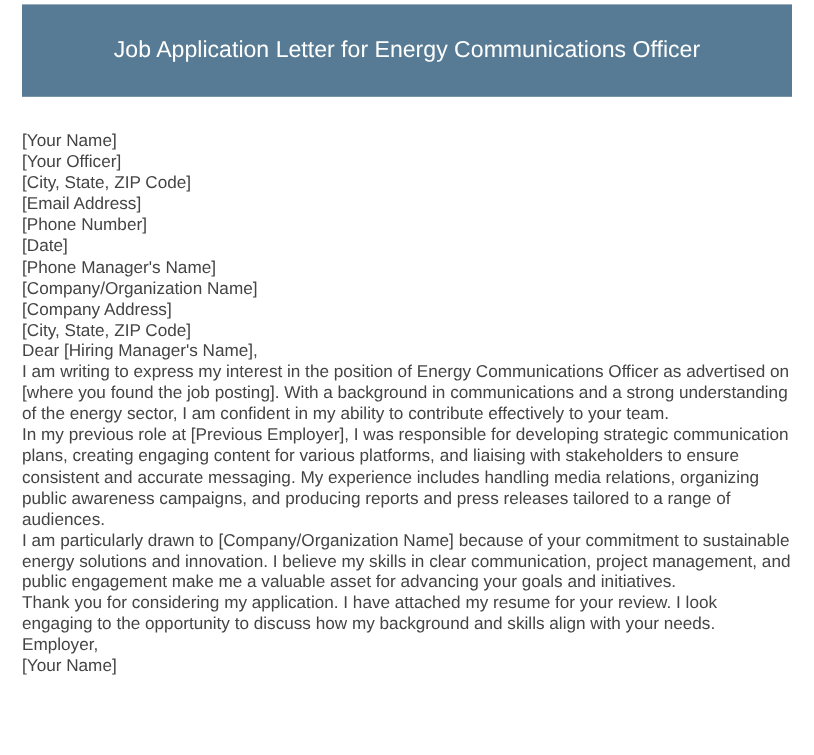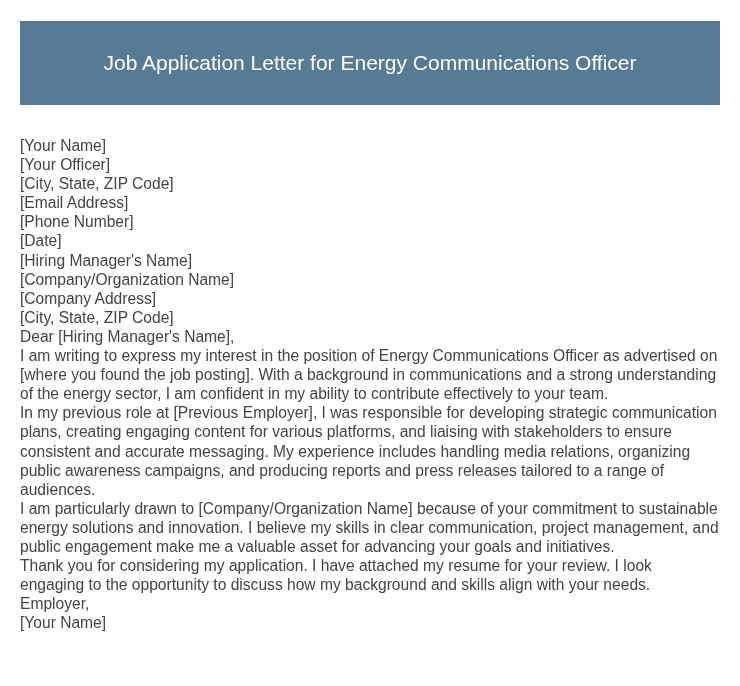--- a/index.html
+++ b/index.html
@@ -8,21 +8,21 @@
       background: #ffffff;
     }
     body {
       width: 740px;
       height: 686px;
       overflow: hidden;
       font-family: "Liberation Sans", "DejaVu Sans", sans-serif;
     }
     .page {
       position: relative;
-      padding: 21px 20px 0 20px;
+      padding: 4px 20px 0 20px;
     }
     .header {
       width: 700px;
       height: 84px;
       background: #577b94;
       display: flex;
       align-items: center;
       justify-content: center;
     }
     .header h1 {
@@ -51,21 +51,21 @@
     <h1>Job Application Letter for Energy Communications Officer</h1>
   </div>
 
   <div class="letter">
     <p>[Your Name]</p>
     <p>[Your Officer]</p>
     <p>[City, State, ZIP Code]</p>
     <p>[Email Address]</p>
     <p>[Phone Number]</p>
     <p>[Date]</p>
-    <p>[Hiring Manager's Name]</p>
+    <p>[Phone Manager's Name]</p>
     <p>[Company/Organization Name]</p>
     <p>[Company Address]</p>
     <p>[City, State, ZIP Code]</p>
     <p>Dear [Hiring Manager's Name],</p>
     <p>I am writing to express my interest in the position of Energy Communications Officer as advertised on [where you found the job posting]. With a background in communications and a strong understanding of the energy sector, I am confident in my ability to contribute effectively to your team.</p>
     <p>In my previous role at [Previous Employer], I was responsible for developing strategic communication plans, creating engaging content for various platforms, and liaising with stakeholders to ensure consistent and accurate messaging. My experience includes handling media relations, organizing public awareness campaigns, and producing reports and press releases tailored to a range of audiences.</p>
     <p>I am particularly drawn to [Company/Organization Name] because of your commitment to sustainable energy solutions and innovation. I believe my skills in clear communication, project management, and public engagement make me a valuable asset for advancing your goals and initiatives.</p>
     <p>Thank you for considering my application. I have attached my resume for your review. I look engaging to the opportunity to discuss how my background and skills align with your needs.</p>
     <p>Employer,</p>
     <p>[Your Name]</p>

